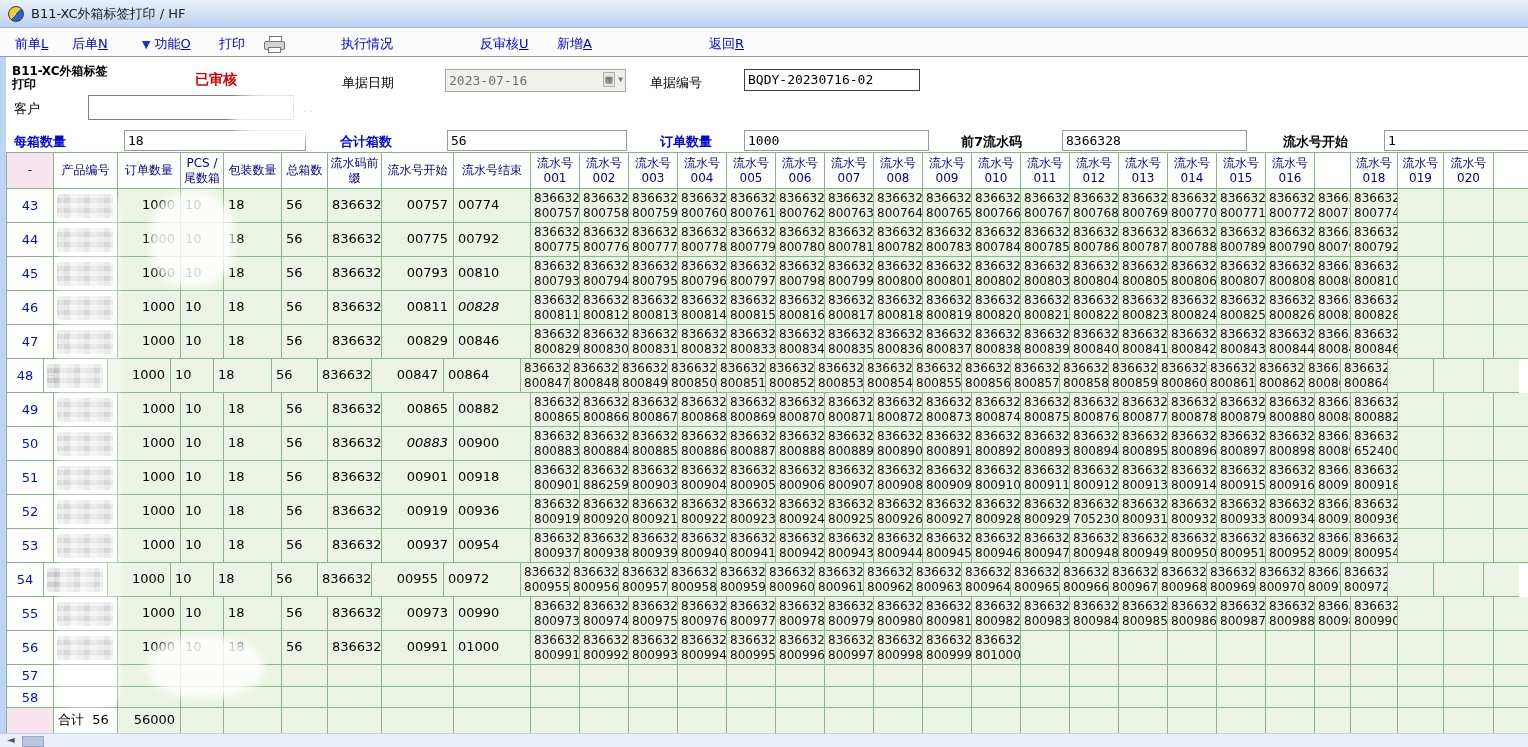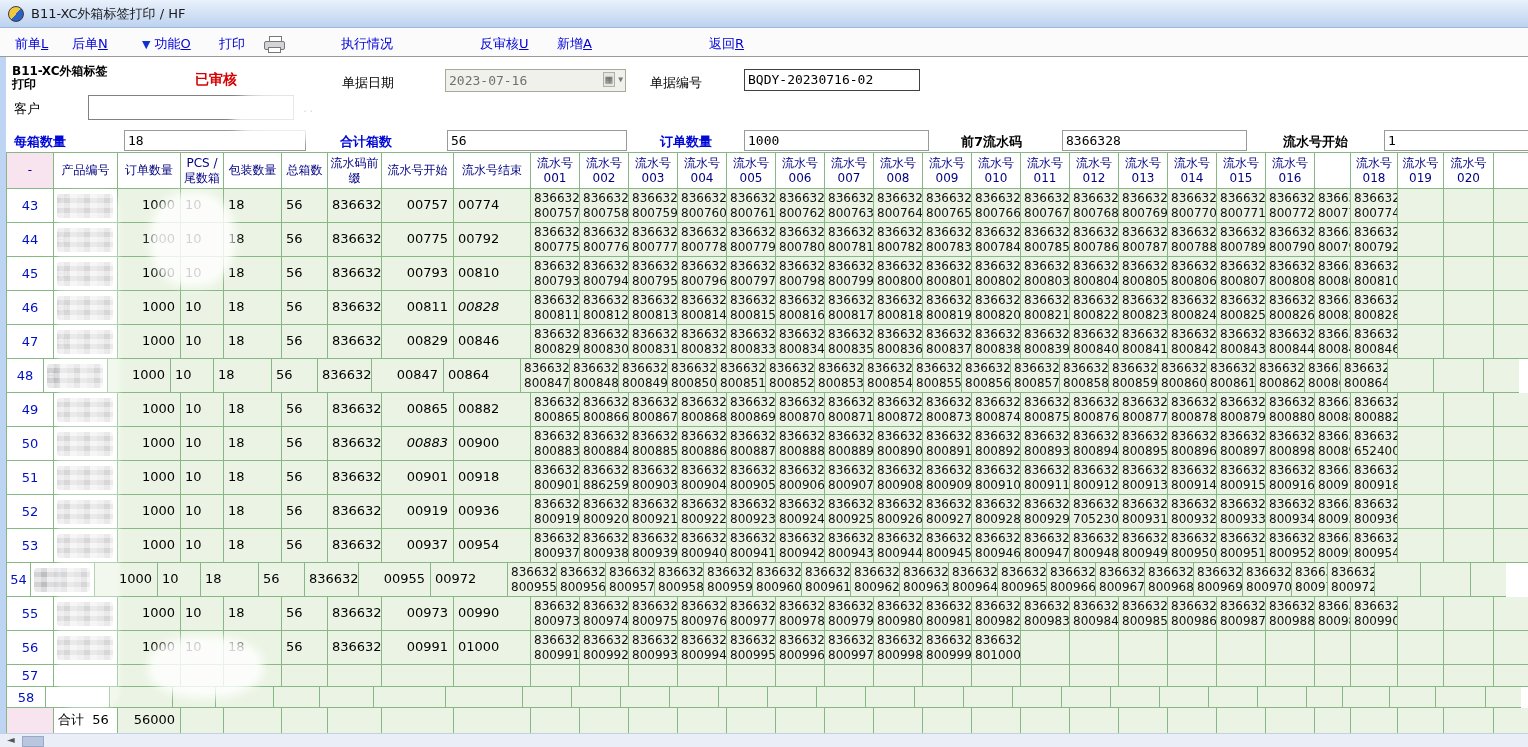--- a/index.html
+++ b/index.html
@@ -1164,21 +1164,21 @@
       </div>
       <div class="gcell greenbg serial" style="width: 47px; height: 34px;">
         <div>836632</div>
         <div>800954</div>
       </div>
       <div class="gcell greenbg serial" style="width: 46px; height: 34px;"></div>
       <div class="gcell greenbg serial" style="width: 50px; height: 34px;"></div>
       <div class="gcell greenbg" style="width: 35px; height: 34px; border-right: none;"></div>
     </div>
     <div class="grow">
-      <div class="gcell whitebg rownum" style="width: 24px; height: 34px;">54</div>
+      <div class="gcell whitebg rownum" style="width: 37px; height: 34px;">54</div>
       <div class="gcell whitebg" style="width: 64px; height: 34px;"><span class="censor"></span></div>
       <div class="gcell alignR greenbg" style="width: 63px; height: 34px;">1000</div>
       <div class="gcell alignL greenbg" style="width: 43px; height: 34px;">10</div>
       <div class="gcell alignL greenbg" style="width: 58px; height: 34px;">18</div>
       <div class="gcell alignL greenbg" style="width: 46px; height: 34px;">56</div>
       <div class="gcell alignL greenbg" style="width: 54px; height: 34px;">8366328</div>
       <div class="gcell alignR greenbg" style="width: 72px; height: 34px;">00955</div>
       <div class="gcell alignL greenbg" style="width: 77px; height: 34px;">00972</div>
       <div class="gcell greenbg serial" style="width: 49px; height: 34px;">
         <div>836632</div>
@@ -1430,21 +1430,21 @@
       <div class="gcell greenbg" style="width: 49px; height: 22px;"></div>
       <div class="gcell greenbg" style="width: 49px; height: 22px;"></div>
       <div class="gcell greenbg" style="width: 49px; height: 22px;"></div>
       <div class="gcell greenbg" style="width: 36px; height: 22px;"></div>
       <div class="gcell greenbg" style="width: 47px; height: 22px;"></div>
       <div class="gcell greenbg" style="width: 46px; height: 22px;"></div>
       <div class="gcell greenbg" style="width: 50px; height: 22px;"></div>
       <div class="gcell greenbg" style="width: 35px; height: 22px; border-right: none;"></div>
     </div>
     <div class="grow">
-      <div class="gcell whitebg rownum" style="width: 39px; height: 21px;">58</div>
+      <div class="gcell whitebg rownum" style="width: 47px; height: 21px;">58</div>
       <div class="gcell whitebg" style="width: 64px; height: 21px;"></div>
       <div class="gcell greenbg" style="width: 63px; height: 21px;"></div>
       <div class="gcell greenbg" style="width: 43px; height: 21px;"></div>
       <div class="gcell greenbg" style="width: 58px; height: 21px;"></div>
       <div class="gcell greenbg" style="width: 46px; height: 21px;"></div>
       <div class="gcell greenbg" style="width: 54px; height: 21px;"></div>
       <div class="gcell greenbg" style="width: 72px; height: 21px;"></div>
       <div class="gcell greenbg" style="width: 77px; height: 21px;"></div>
       <div class="gcell greenbg" style="width: 49px; height: 21px;"></div>
       <div class="gcell greenbg" style="width: 49px; height: 21px;"></div>

